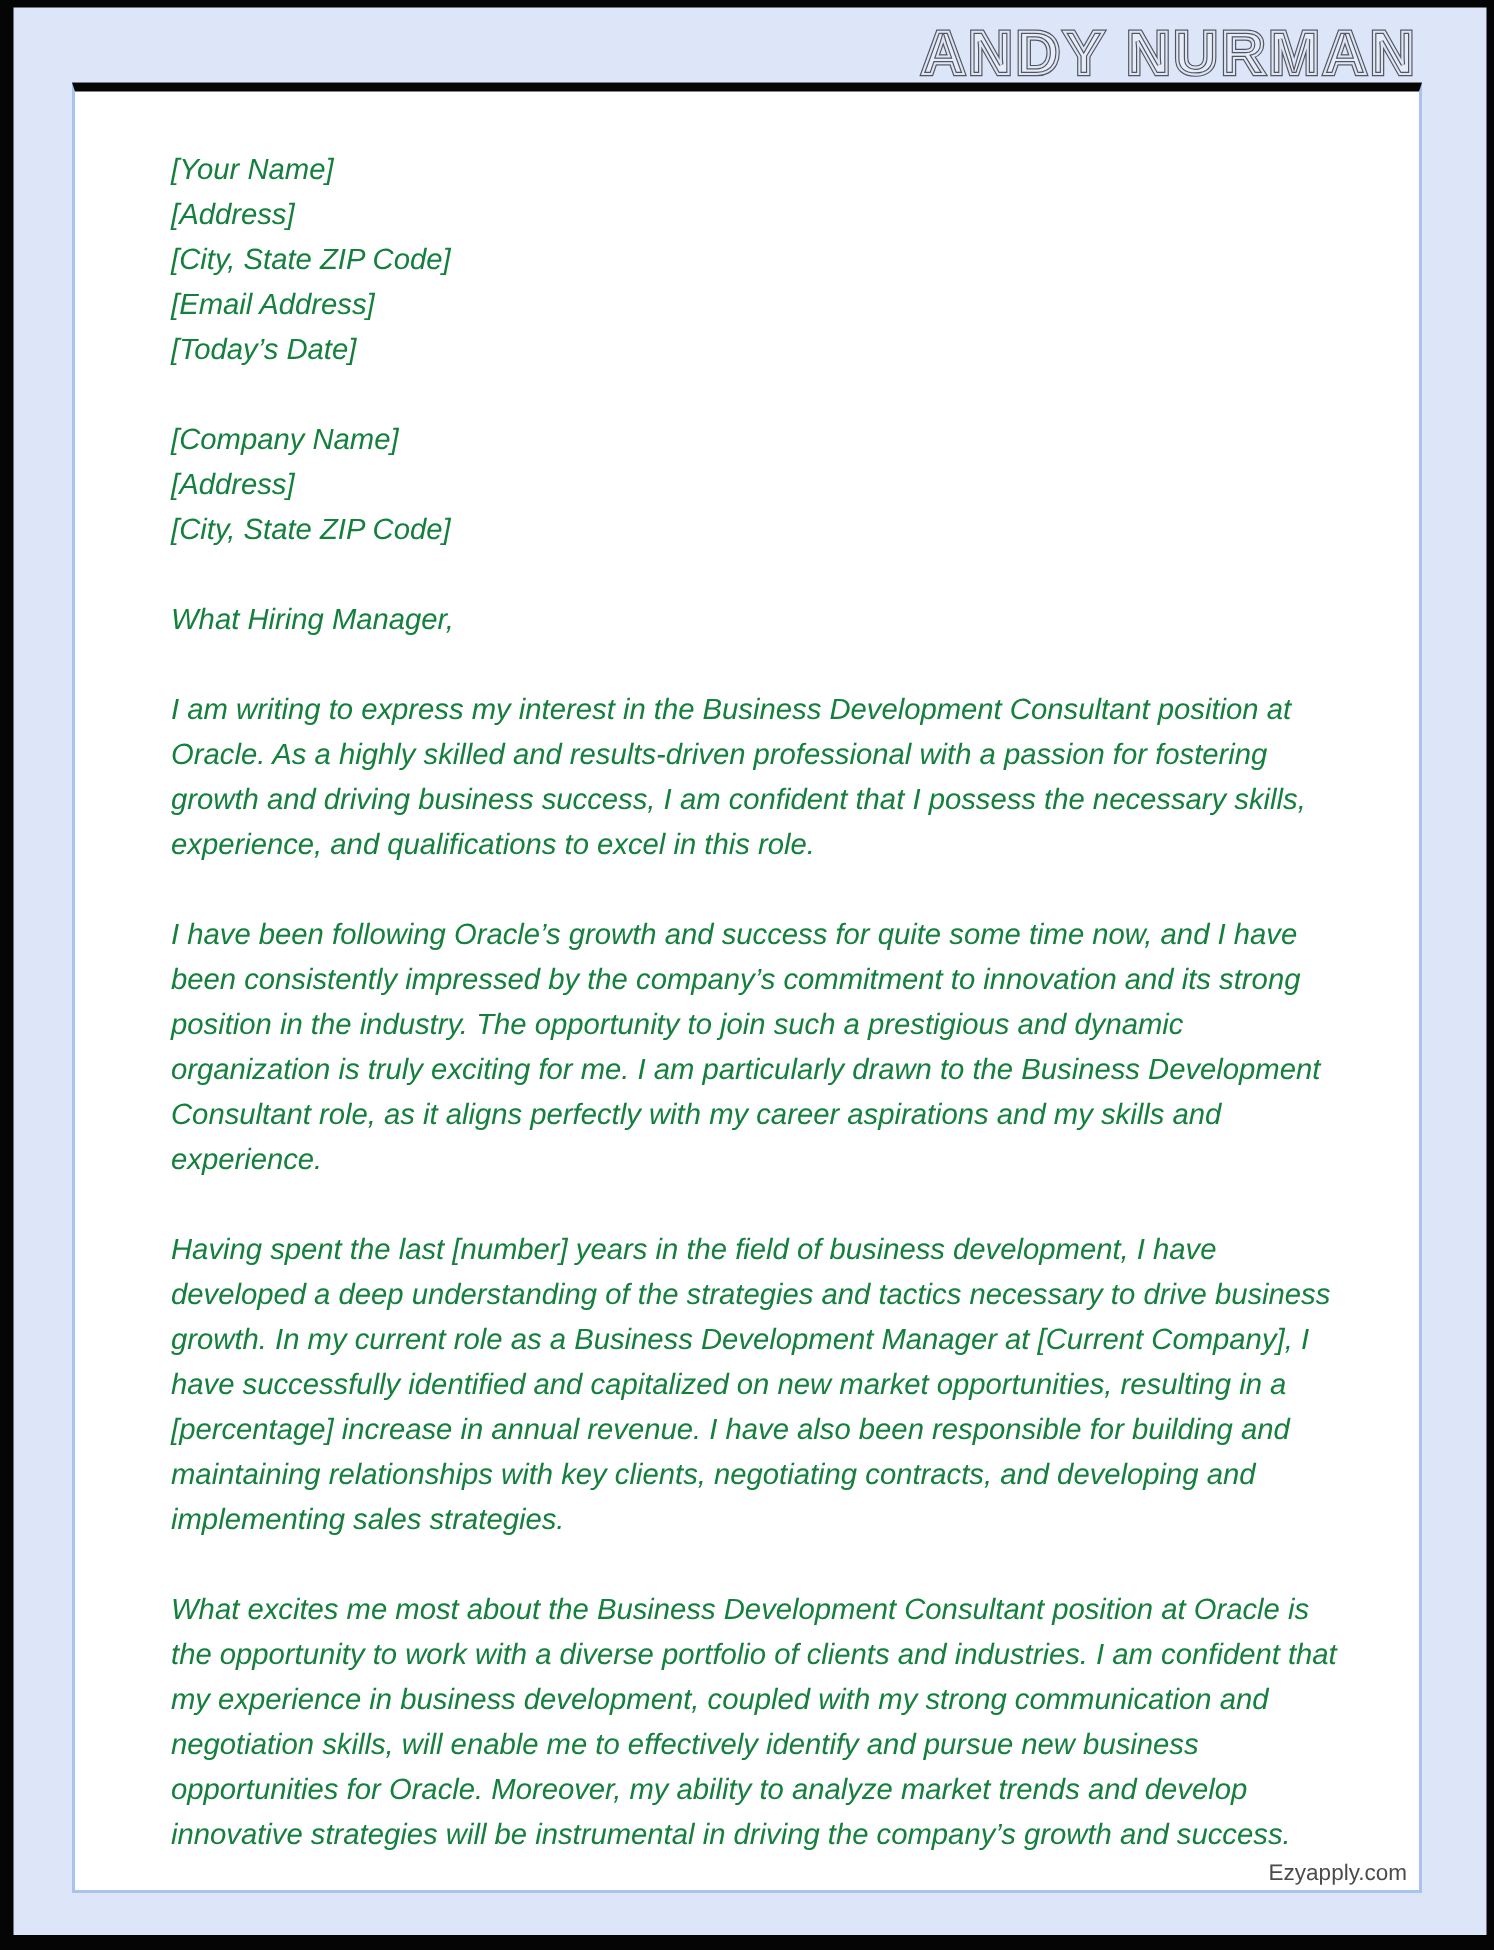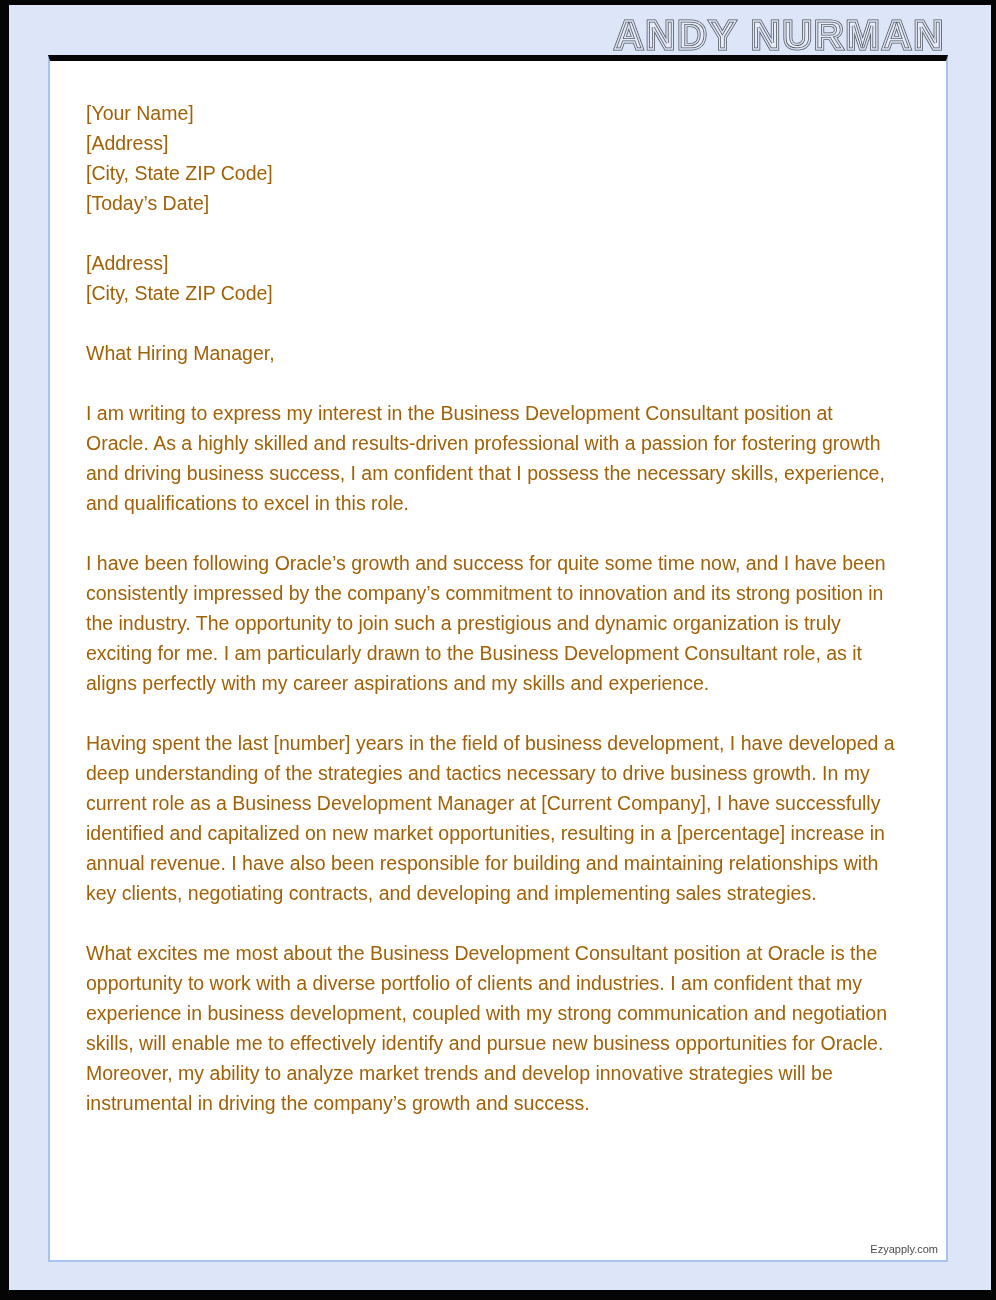--- a/index.html
+++ b/index.html
@@ -44,32 +44,33 @@
     position: absolute;
     left: 39px; top: 50px;
     box-sizing: border-box;
     width: 900px; height: 1207px;
     background: #ffffff;
     border: 2px solid #a9c3ef;
     border-top: 6px solid #060606;
     overflow: hidden;
   }
   .content {
-    padding: 37px 46px 0 36px;
+    padding: 37px 46px 0 64px;
     font-size: 19.5px;
     line-height: 30px;
-    color: #a16207;
+    color: #15803d;
+    font-style: italic;
   }
   .block { margin: 0 0 30px 0; }
   .line  { margin: 0; }
   .para  { margin: 12px 0 30px 0; }
   .watermark {
     position: absolute;
     right: 8px; bottom: 2px;
-    font-size: 11px;
+    font-size: 15px;
     line-height: 18px;
     color: #4b4b4b;
   }
 </style>
 </head>
 <body>
 
 <div class="frame">
 
   <div class="letterhead">
@@ -77,24 +78,26 @@
     <span class="name name-carve" aria-hidden="true">ANDY NURMAN</span>
   </div>
 
   <div class="page">
     <div class="content">
 
       <div class="block">
           <div class="line">[Your Name]</div>
           <div class="line">[Address]</div>
           <div class="line">[City, State ZIP Code]</div>
+          <div class="line">[Email Address]</div>
           <div class="line">[Today’s Date]</div>
         </div>
 
       <div class="block">
+          <div class="line">[Company Name]</div>
           <div class="line">[Address]</div>
           <div class="line">[City, State ZIP Code]</div>
         </div>
 
       <div class="block">What Hiring Manager,</div>
 
       <div>
           <div class="para">I am writing to express my interest in the Business Development Consultant position at Oracle. As a highly skilled and results-driven professional with a passion for fostering growth and driving business success, I am confident that I possess the necessary skills, experience, and qualifications to excel in this role.</div>
           <div class="para">I have been following Oracle’s growth and success for quite some time now, and I have been consistently impressed by the company’s commitment to innovation and its strong position in the industry. The opportunity to join such a prestigious and dynamic organization is truly exciting for me. I am particularly drawn to the Business Development Consultant role, as it aligns perfectly with my career aspirations and my skills and experience.</div>
           <div class="para">Having spent the last [number] years in the field of business development, I have developed a deep understanding of the strategies and tactics necessary to drive business growth. In my current role as a Business Development Manager at [Current Company], I have successfully identified and capitalized on new market opportunities, resulting in a [percentage] increase in annual revenue. I have also been responsible for building and maintaining relationships with key clients, negotiating contracts, and developing and implementing sales strategies.</div>

